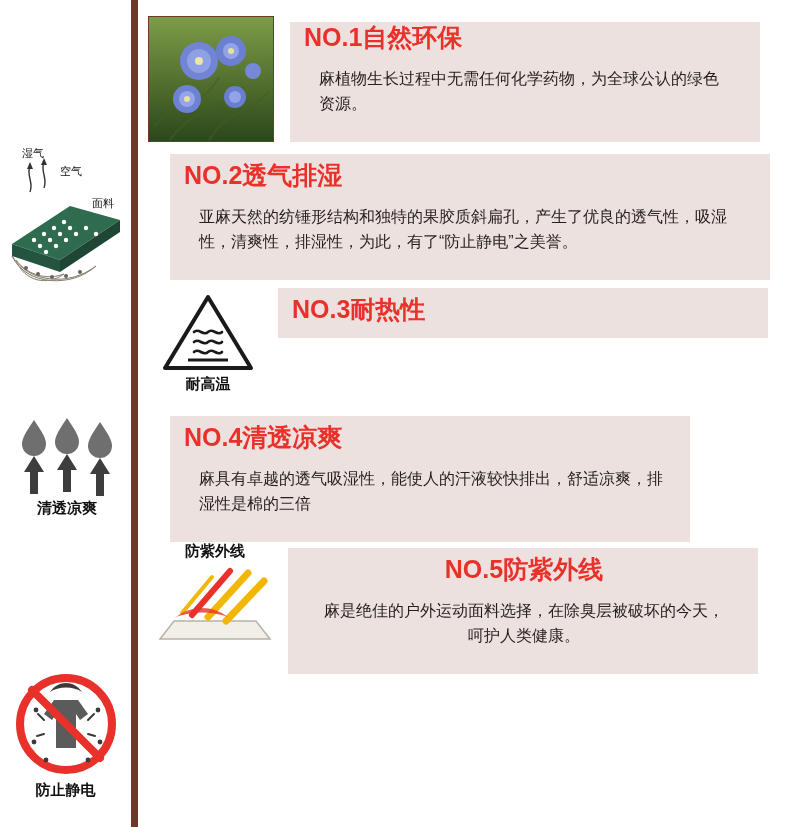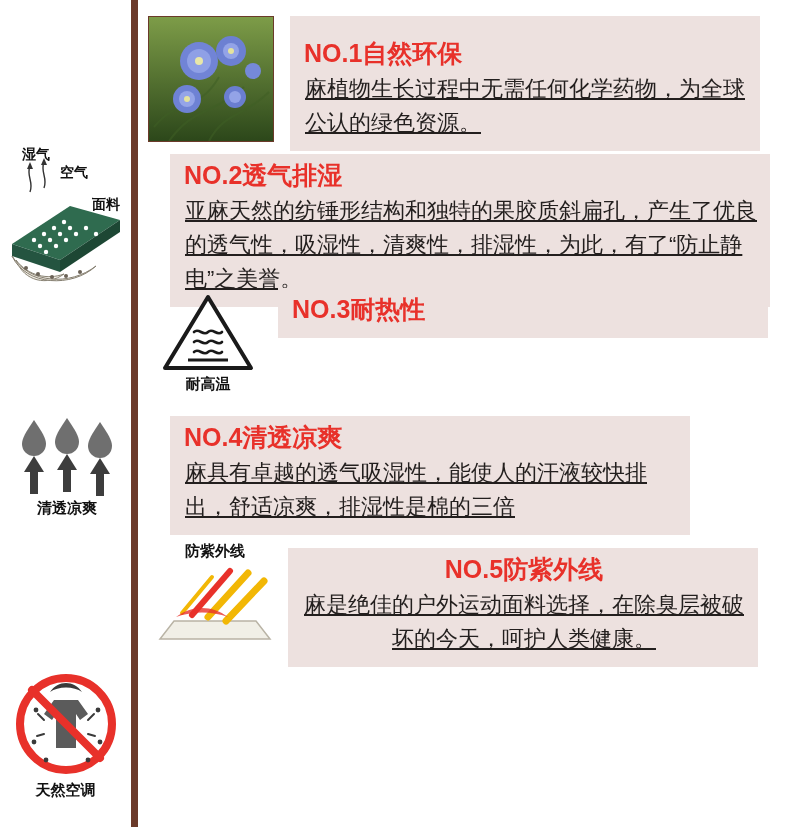--- a/index.html
+++ b/index.html
@@ -50,37 +50,36 @@
     color: #e8312a;
     font-size: 25px;
     font-weight: bold;
     letter-spacing: 0px;
     margin: 0 0 4px 0;
     line-height: 1.2;
     font-family: "Liberation Sans", sans-serif;
   }
   .body-text {
     color: #231f1e;
-    font-size: 22px;
+    font-size: 16px;
     line-height: 1.55;
-    margin: 1px;
+    margin: 15px;
     font-family: "Liberation Sans", sans-serif;
-    text-decoration: underline;
   }
   .caption {
     font-size: 15px;
     font-weight: bold;
     color: #111;
     margin-top: 3px;
     font-family: "Liberation Sans", sans-serif;
   }
 
   
   #item1 { top: 8px; height: 130px; }
-  #item1 .content { left: 290px; width: 470px; top: 8px; padding-top: 22px;}
+  #item1 .content { left: 290px; width: 470px; top: 14px; padding-top: 0;}
   .photo {
     position: absolute;
     left: 148px;
     top: 8px;
     width: 126px;
     height: 126px;
     background:
       radial-gradient(circle at 42% 38%, #9aa8e8 0 7px, rgba(0,0,0,0) 8px),
       radial-gradient(circle at 63% 30%, #8d9de0 0 6px, rgba(0,0,0,0) 7px),
       radial-gradient(circle at 33% 64%, #7f90d8 0 6px, rgba(0,0,0,0) 7px),
@@ -89,22 +88,22 @@
     border: 1px solid #6b3a2a;
     box-sizing: border-box;
   }
 
   
   #item2 { top: 148px; height: 140px; }
   #item2 .content { left: 170px; width: 600px; top: 6px; }
   .art2 { left: 0; top: 0; width: 131px; height: 140px; }
   .lbl {
     position: absolute;
-    font-size: 14px;
-    font-weight: bold;
+    font-size: 11px;
+    font-weight: normal;
     color: #111;
     white-space: nowrap;
   }
 
   
   #item3 { top: 288px; height: 128px; }
   #item3 .content { left: 278px; width: 490px; top: 0px; }
   .art3 { left: 0; top: 0; width: 247px; height: 128px; }
 
   
@@ -304,17 +303,17 @@
         <g fill="#3a3a3a">
           <circle cx="26" cy="38" r="2.4"></circle>
             <circle cx="88" cy="38" r="2.4"></circle>
           <circle cx="24" cy="70" r="2.4"></circle>
             <circle cx="90" cy="70" r="2.4"></circle>
           <circle cx="36" cy="88" r="2.4"></circle>
             <circle cx="78" cy="88" r="2.4"></circle>
         </g>
         <line x1="22" y1="18" x2="90" y2="86" stroke="#e8312a" stroke-width="8" stroke-linecap="round"></line>
       </svg>
-      <div class="caption">天然空调</div>
+      <div class="caption">防止静电</div>
     </div>
   </div>
 
 </div>
 
 </body></html>

